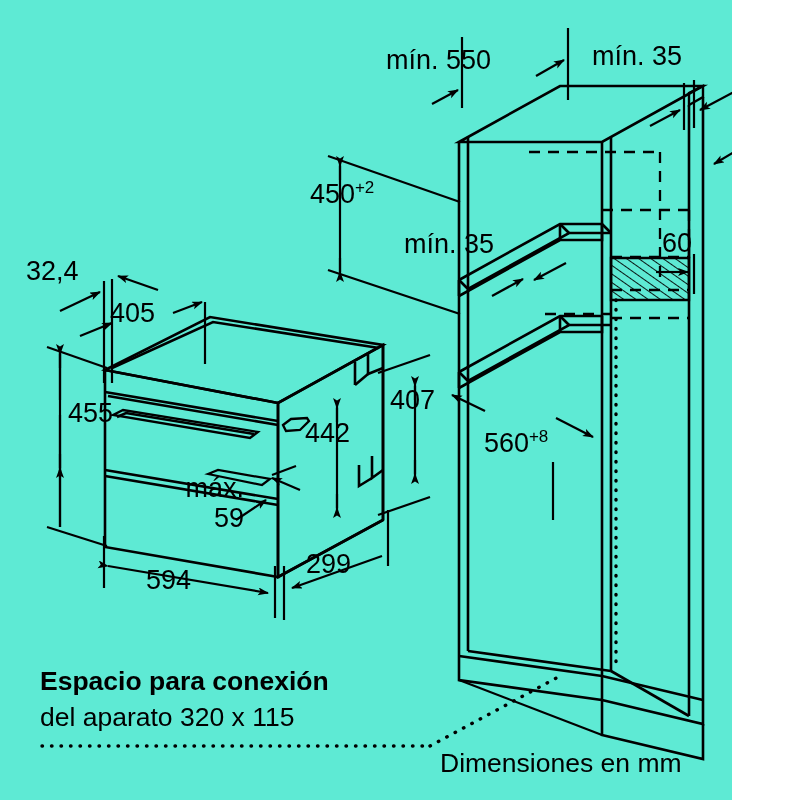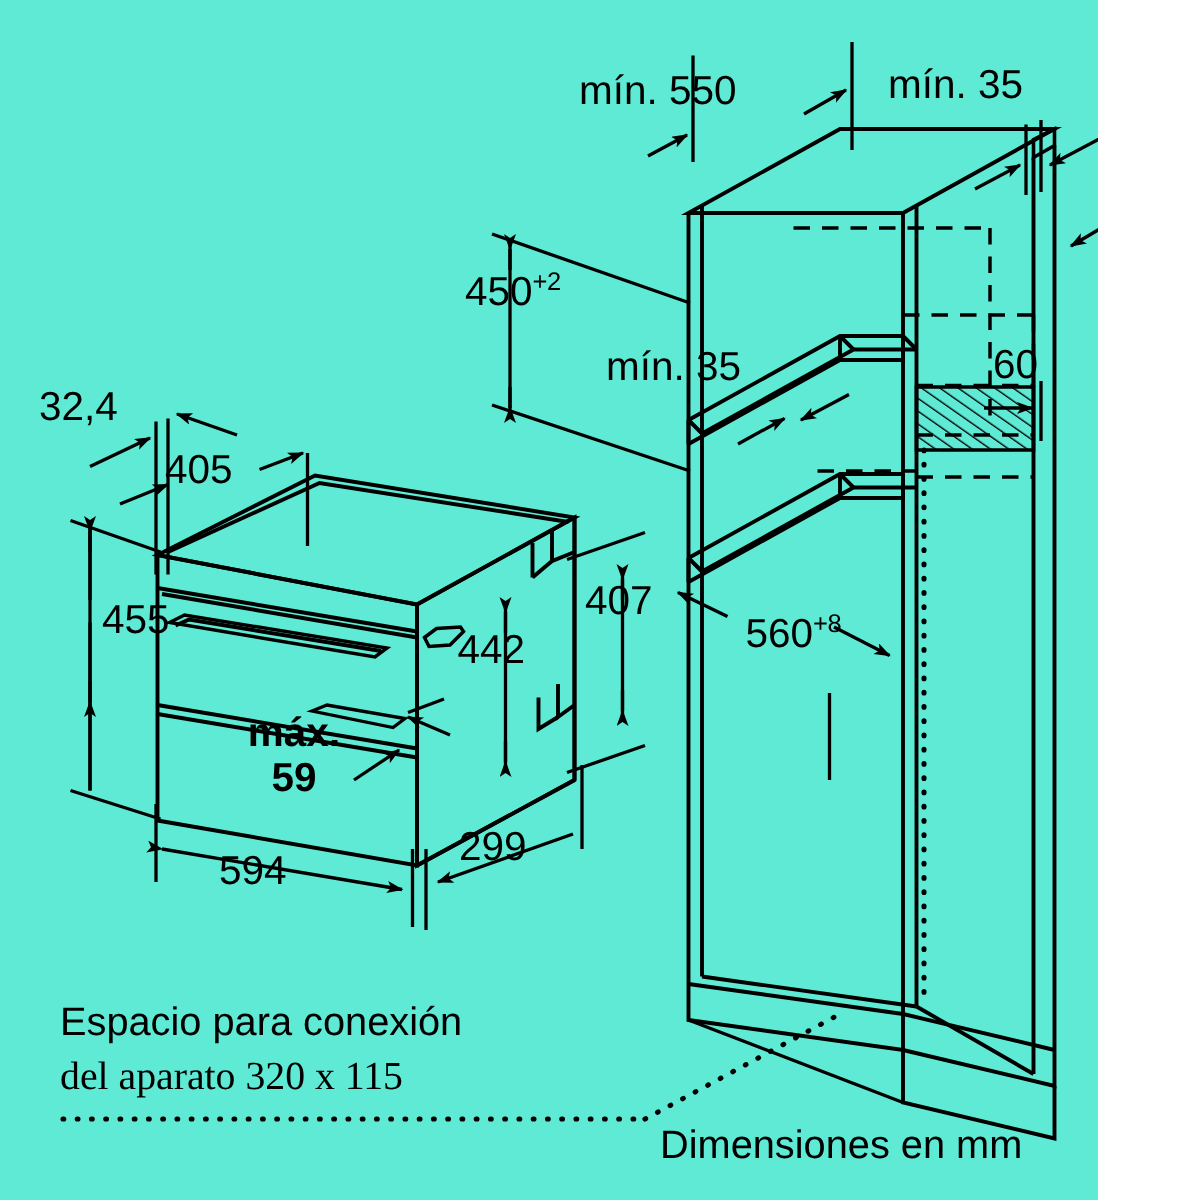--- a/index.html
+++ b/index.html
@@ -34,23 +34,22 @@
   }
   .note {
     font-size: 26.5px;
   }
   .sup {
     font-size: 17px;
     vertical-align: super;
     letter-spacing: -0.3px;
   }
   .stack {
-    text-align: center;
+    text-align: right;
     line-height: 1.12;
-    font-weight: bold;
   }
 </style>
 </head>
 <body>
 
 <div id="root">
 
   <svg class="drawing" viewBox="0 0 800 800">
     <defs>
       <marker id="arrHead" markerWidth="12" markerHeight="12" refX="10" refY="4" orient="auto" markerUnits="userSpaceOnUse">
@@ -246,40 +245,40 @@
   <div class="lbl dim" style="left:386px; top:47px;">mín. 550</div>
 
   <div class="lbl dim" style="left:592px; top:43px;">mín. 35</div>
 
   <div class="lbl dim" style="left:310px; top:179px;"><span>450</span><span class="sup">+2</span></div>
 
   <div class="lbl dim" style="left:404px; top:231px;">mín. 35</div>
 
   <div class="lbl dim" style="left:662px; top:230px;">60</div>
 
-  <div class="lbl dim" style="left:484px; top:407px;margin-left:13px;"><span>560</span><span class="sup">+8</span></div>
+  <div class="lbl dim" style="left:484px; top:428px;"><span>560</span><span class="sup">+8</span></div>
 
   <div class="lbl dim" style="left:26px; top:258px;">32,4</div>
 
   <div class="lbl dim" style="left:110px; top:300px;">405</div>
 
   <div class="lbl dim" style="left:28px; top:400px;margin-left:40px;">455</div>
 
   <div class="lbl dim" style="left:305px; top:420px;">442</div>
 
   <div class="lbl dim" style="left:390px; top:387px;">407</div>
 
   <div class="lbl dim stack" style="left:148px; top:473px; width:96px;">
     <div>máx.</div>
     <div>59</div>
   </div>
 
   <div class="lbl dim" style="left:146px; top:551px;margin-top:16px;">594</div>
 
   <div class="lbl dim" style="left:306px; top:551px;">299</div>
 
-  <div class="lbl note" style="left:40px; top:668px;">Espacio para conexión</div>
-
-  <div class="lbl note" style="left:40px; top:704px;font-family:Liberation Serif, serif;">del aparato 320 x 115</div>
+  <div class="lbl note" style="left:40px; top:668px;font-weight:bold;">Espacio para conexión</div>
+
+  <div class="lbl note" style="left:40px; top:704px;">del aparato 320 x 115</div>
 
   <div class="lbl note" style="left:440px; top:750px;">Dimensiones en mm</div>
 
 </div>
 
 </body></html>

